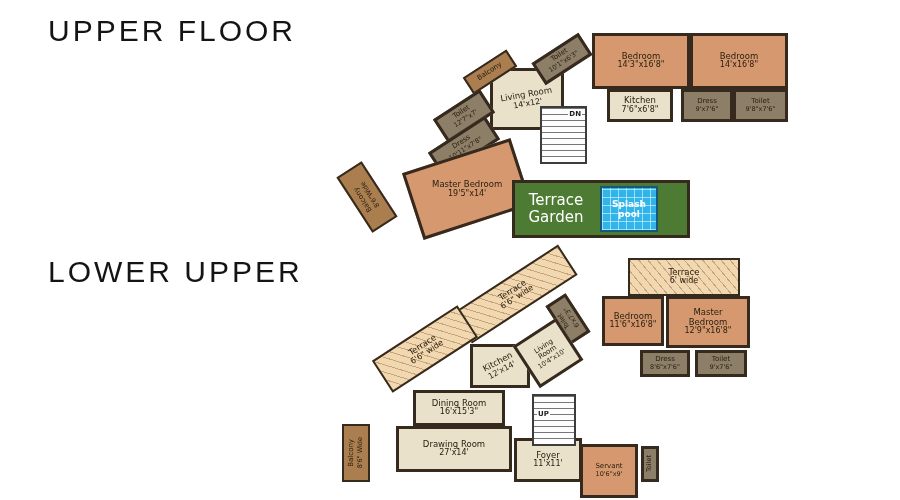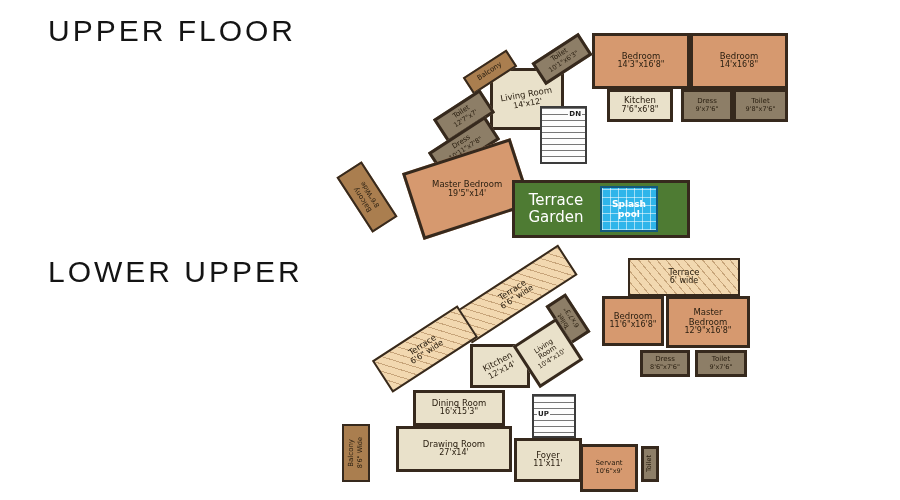--- a/index.html
+++ b/index.html
@@ -190,32 +190,32 @@
   <div class="room cream" style="left:396px;top:426px;width:116px;height:46px;">
     <span class="rn">Drawing Room</span>
     <span class="rs">27'x14'</span>
   </div>
 
   <div class="room cream" style="left:514px;top:438px;width:68px;height:44px;">
     <span class="rn">Foyer</span>
     <span class="rs">11'x11'</span>
   </div>
 
-  <div class="room bedroom sm" style="left:580px;top:444px;width:58px;height:48px;">
+  <div class="room bedroom sm" style="left:580px;top:444px;width:58px;height:54px;">
     <span class="rn">Servant</span>
     <span class="rs">10'6"x9'</span>
   </div>
 
   <div class="room taupe vrow" style="left:641px;top:446px;width:18px;height:36px;">
     <span class="vt2">Toilet</span>
     <span class="vt2"></span>
   </div>
 
   <div class="room balcony vrow" style="left:342px;top:424px;width:28px;height:58px;">
     <span class="vt">Balcony</span>
     <span class="vt2">8'6" Wide</span>
   </div>
 
-  <div class="stairs" style="left:532px;top:394px;width:44px;height:44px;">
+  <div class="stairs" style="left:532px;top:394px;width:44px;height:52px;">
     <span class="stair-label sl-left">UP</span>
   </div>
 
 </div>
 
 </body></html>

